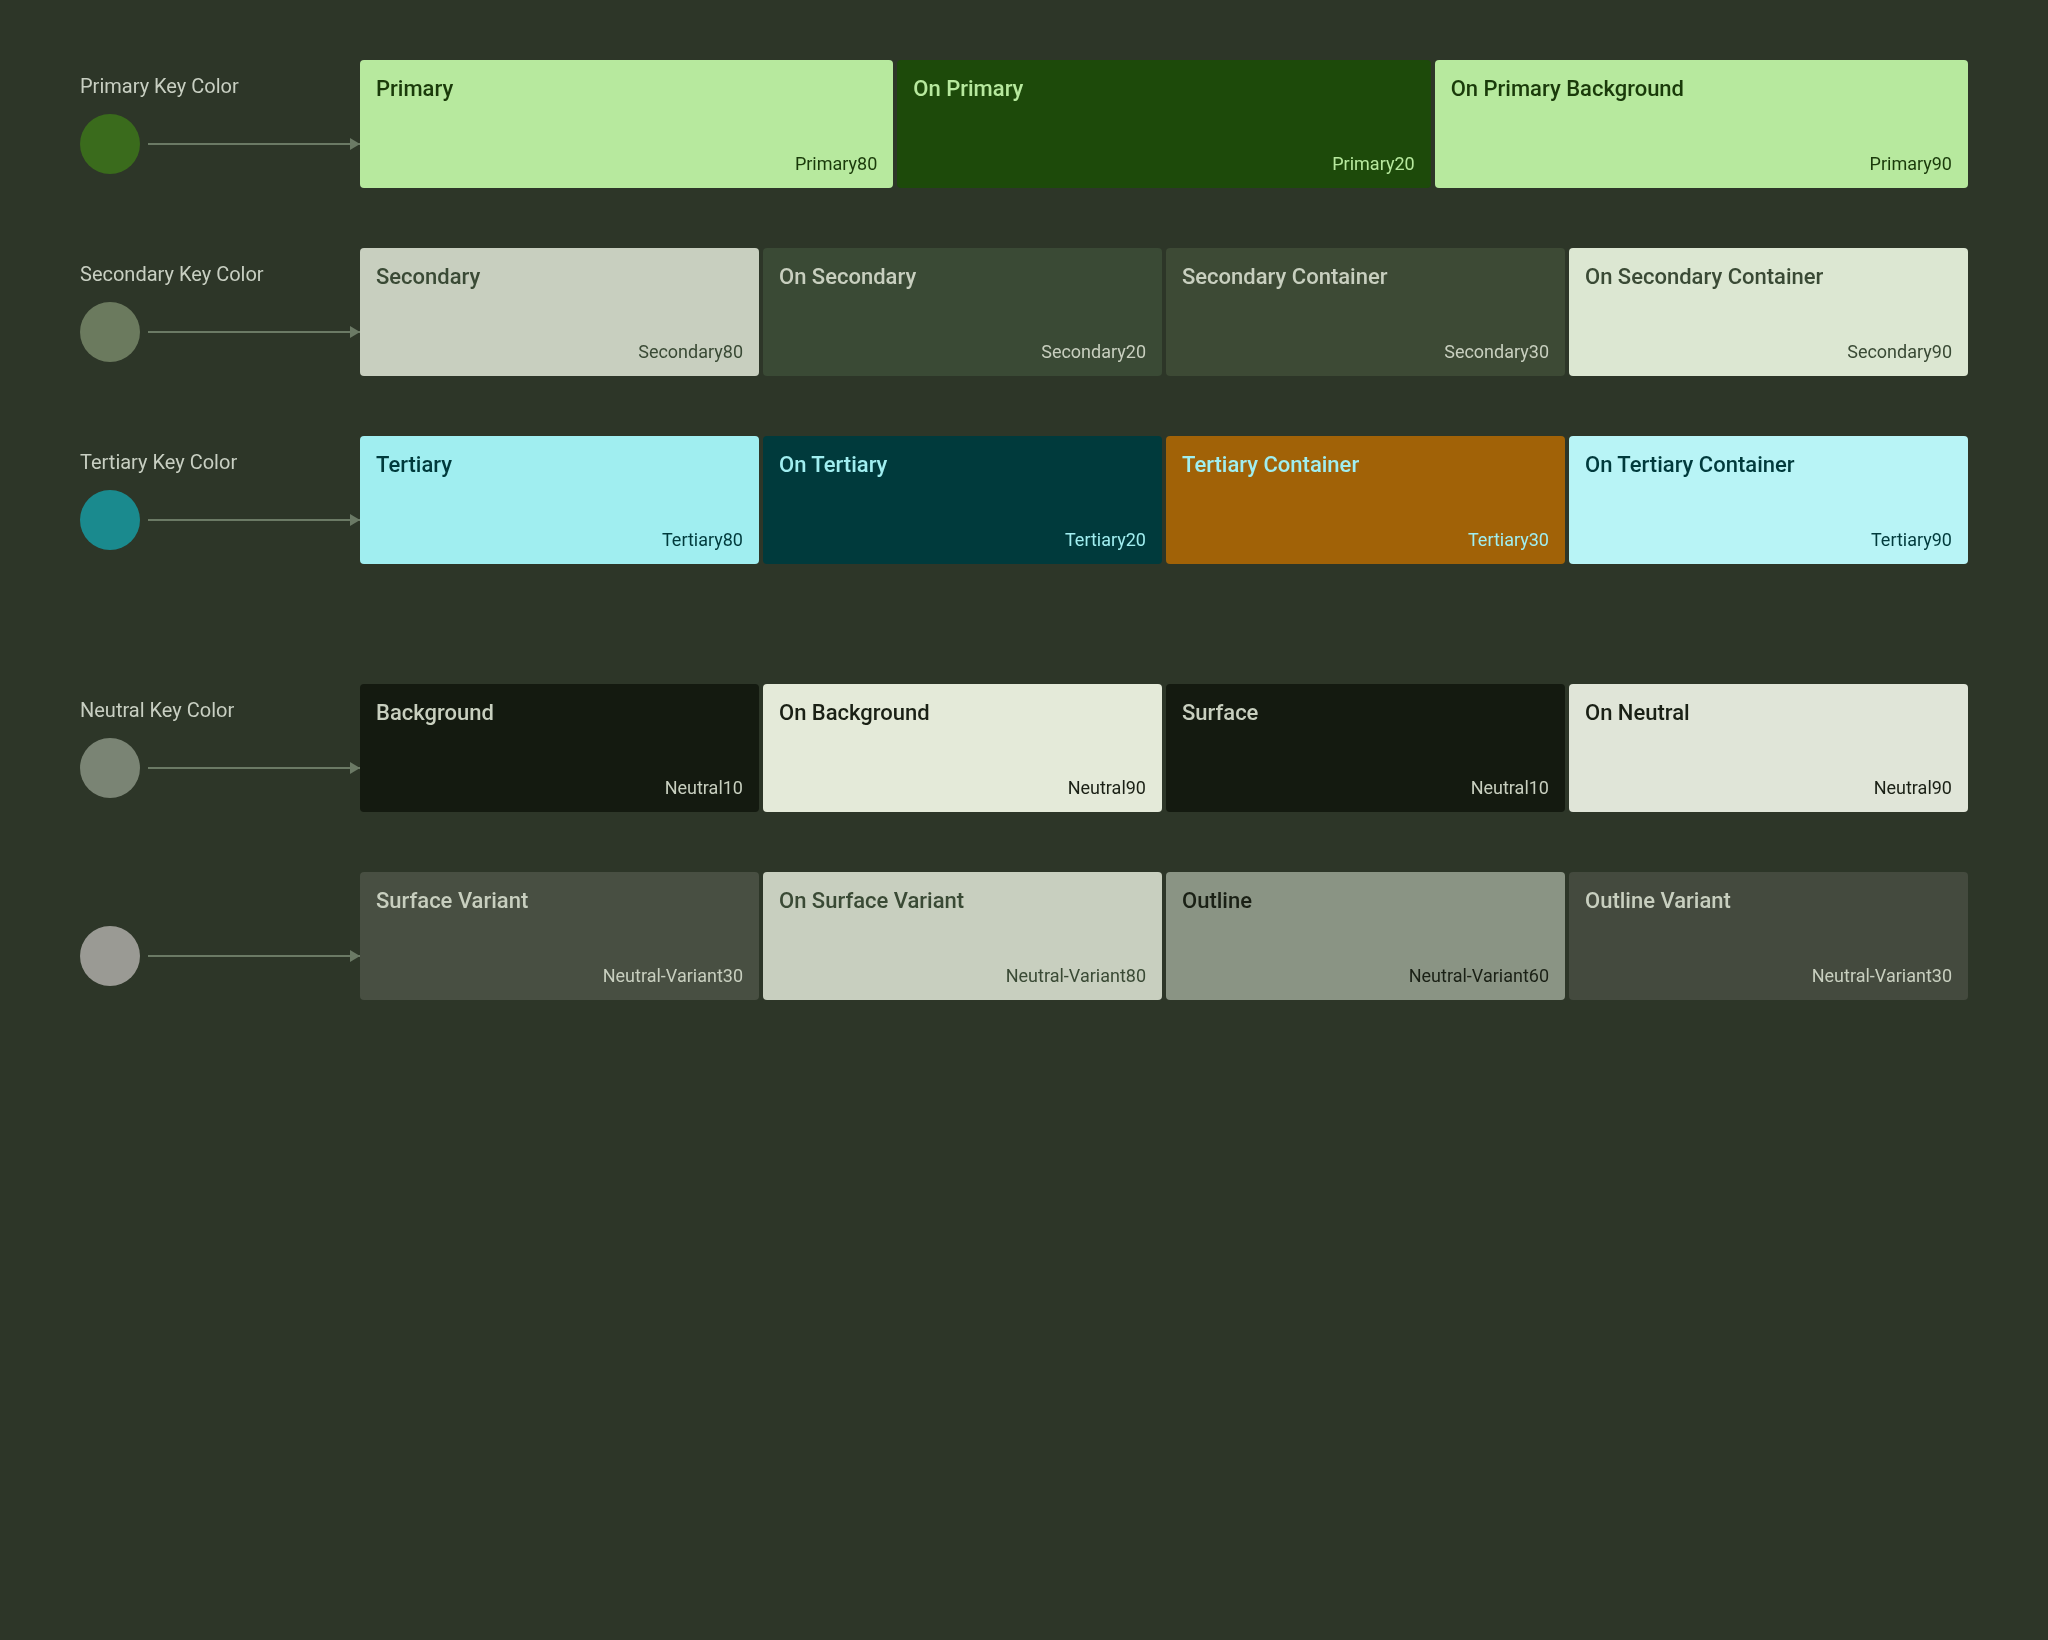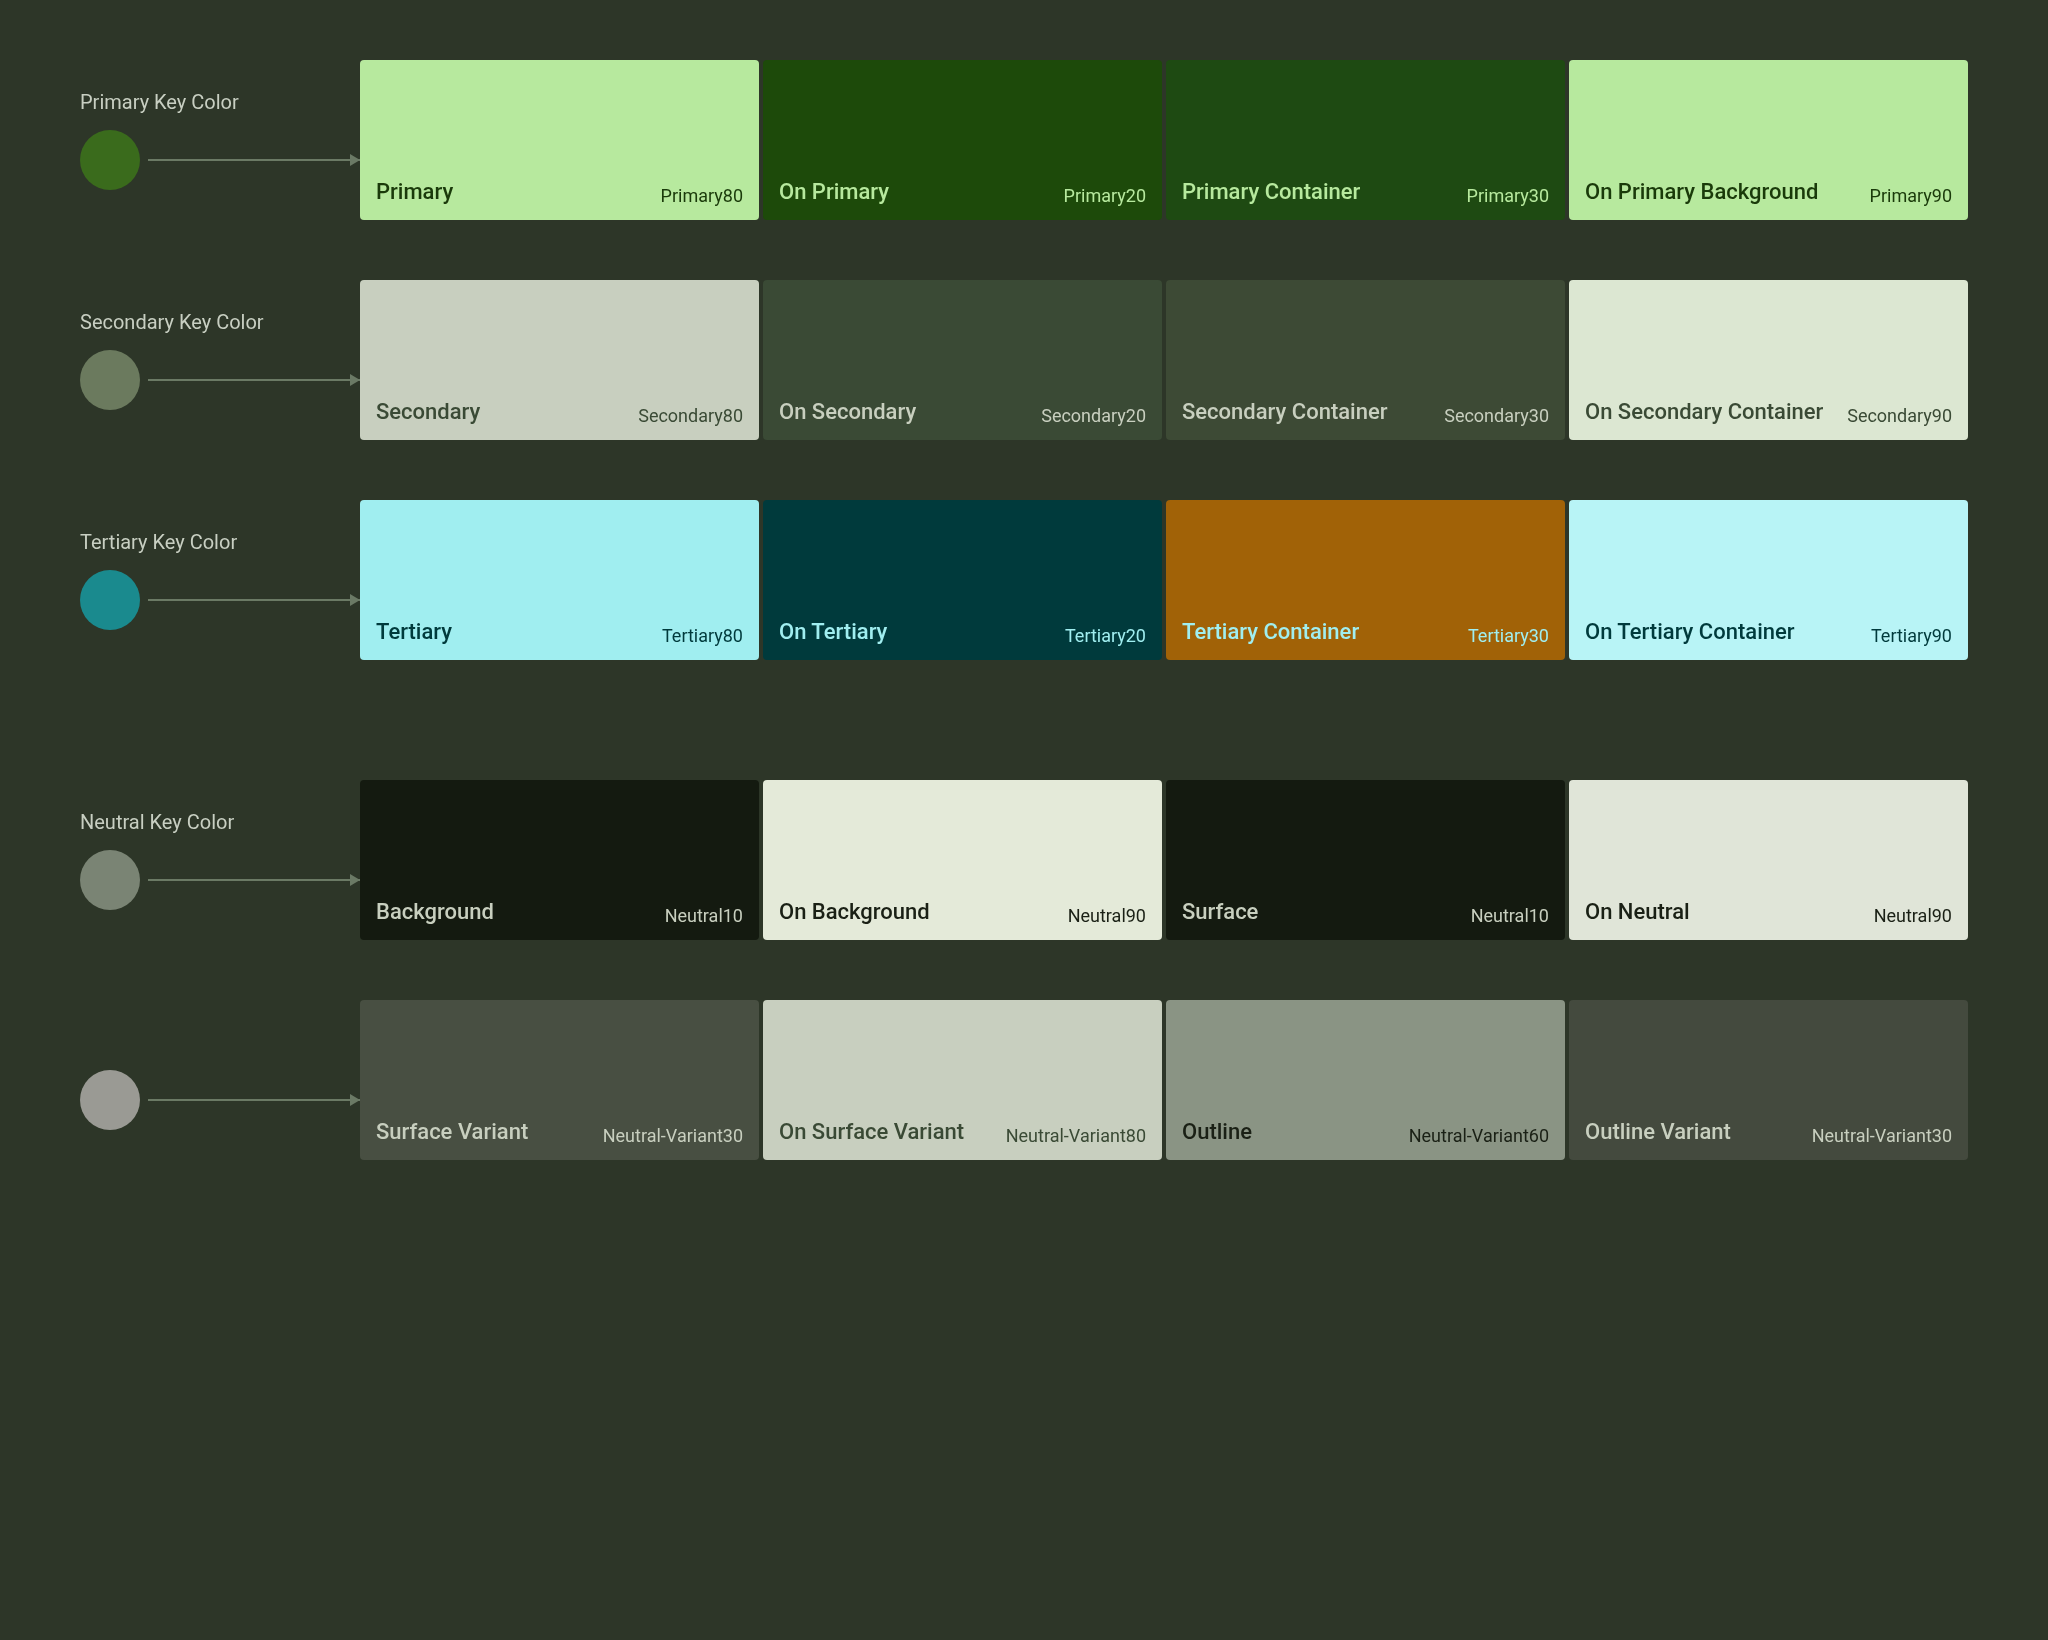--- a/index.html
+++ b/index.html
@@ -68,26 +68,26 @@
     }
 
     .color-grid {
       display: flex;
       flex: 1;
       gap: 4px;
     }
 
     .color-cell {
       flex: 1;
-      height: 160px;
+      height: 128px;
       border-radius: 4px;
       padding: 16px;
       display: flex;
       flex-direction: column;
-      justify-content: flex-end;
+      justify-content: flex-start;
       position: relative;
     }
 
     .color-cell-label {
       font-size: 22px;
       font-weight: 500;
     }
 
     .color-cell-tone {
       font-size: 18px;
@@ -208,24 +208,20 @@
     </div>
     <div class="color-grid">
       <div class="color-cell primary-bg">
         <span class="color-cell-label">Primary</span>
         <span class="color-cell-tone">Primary80</span>
       </div>
       <div class="color-cell on-primary-bg">
         <span class="color-cell-label">On Primary</span>
         <span class="color-cell-tone">Primary20</span>
       </div>
-      <div class="color-cell primary-container-bg">
-        <span class="color-cell-label">Primary Container</span>
-        <span class="color-cell-tone">Primary30</span>
-      </div>
       <div class="color-cell on-primary-container-bg">
         <span class="color-cell-label">On Primary Background</span>
         <span class="color-cell-tone">Primary90</span>
       </div>
     </div>
   </div>
 </div>
 
 <div class="section">
   <div class="row">

